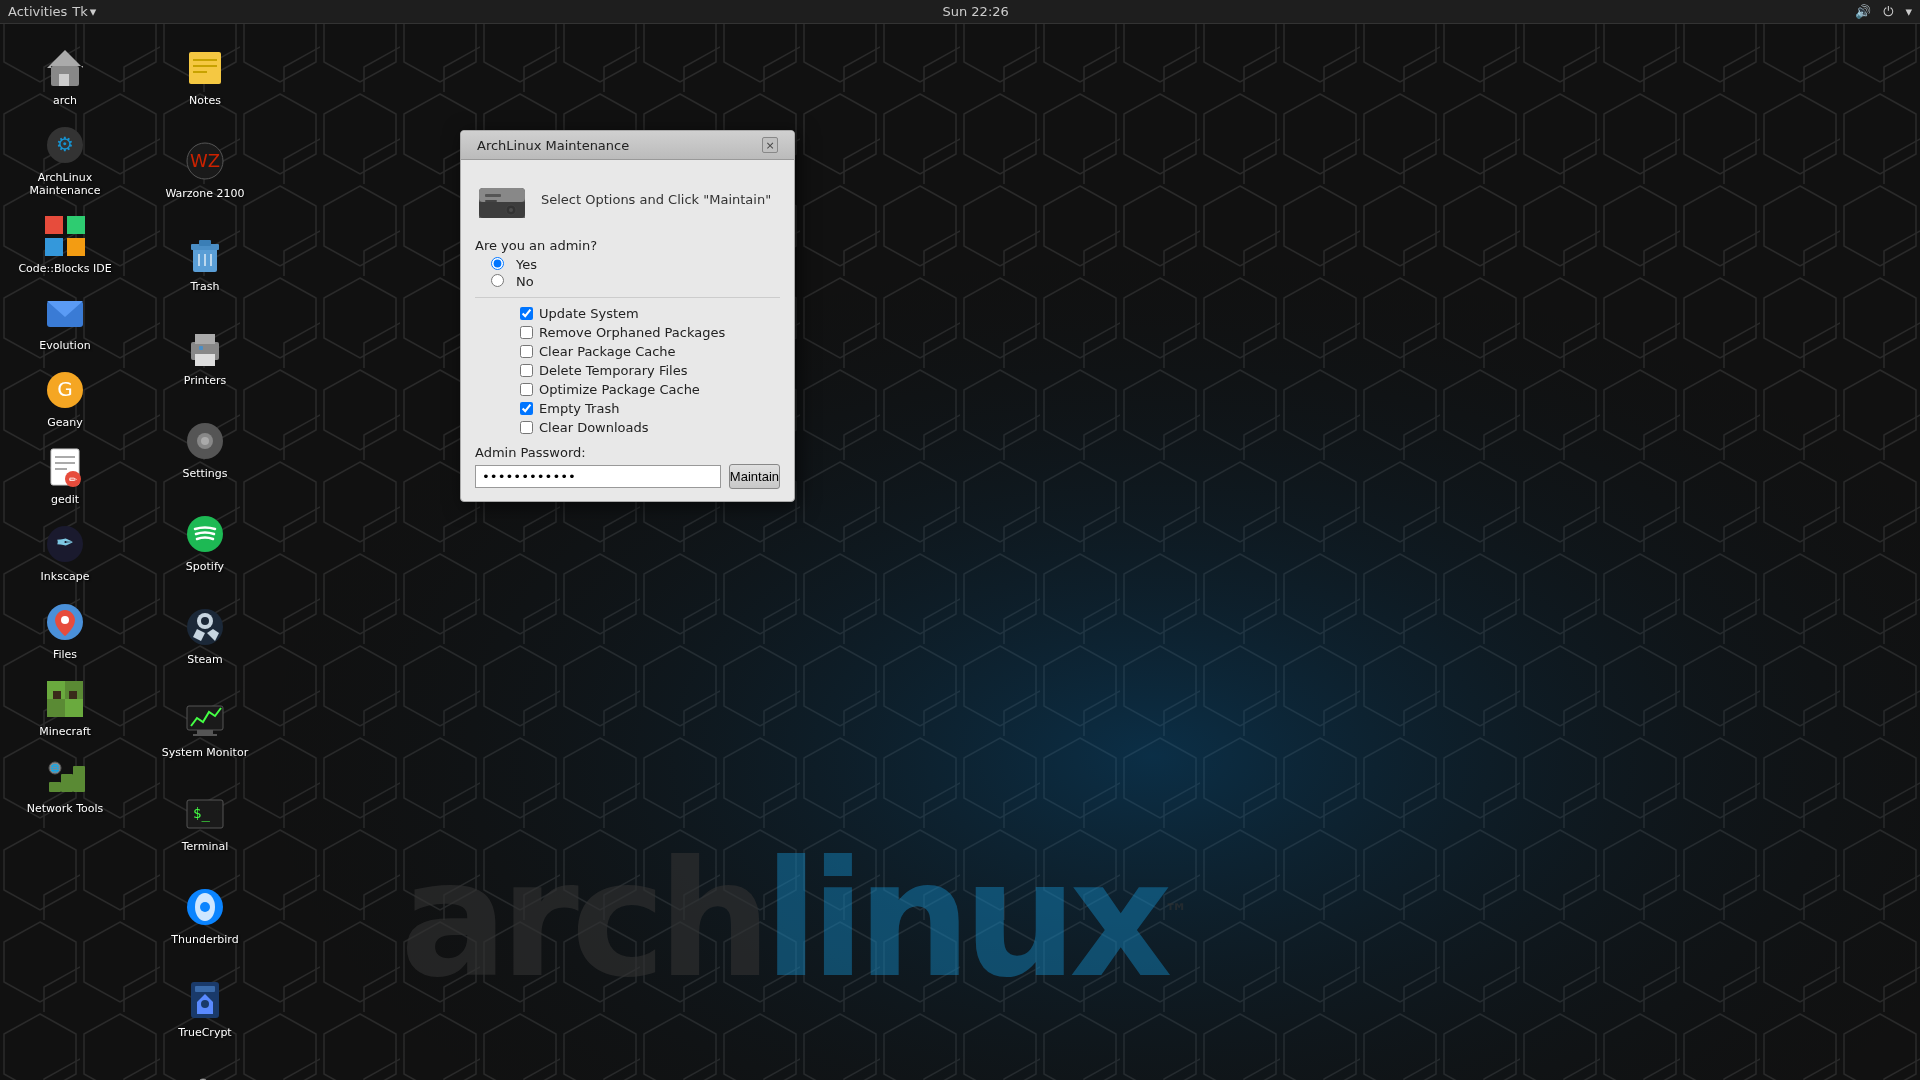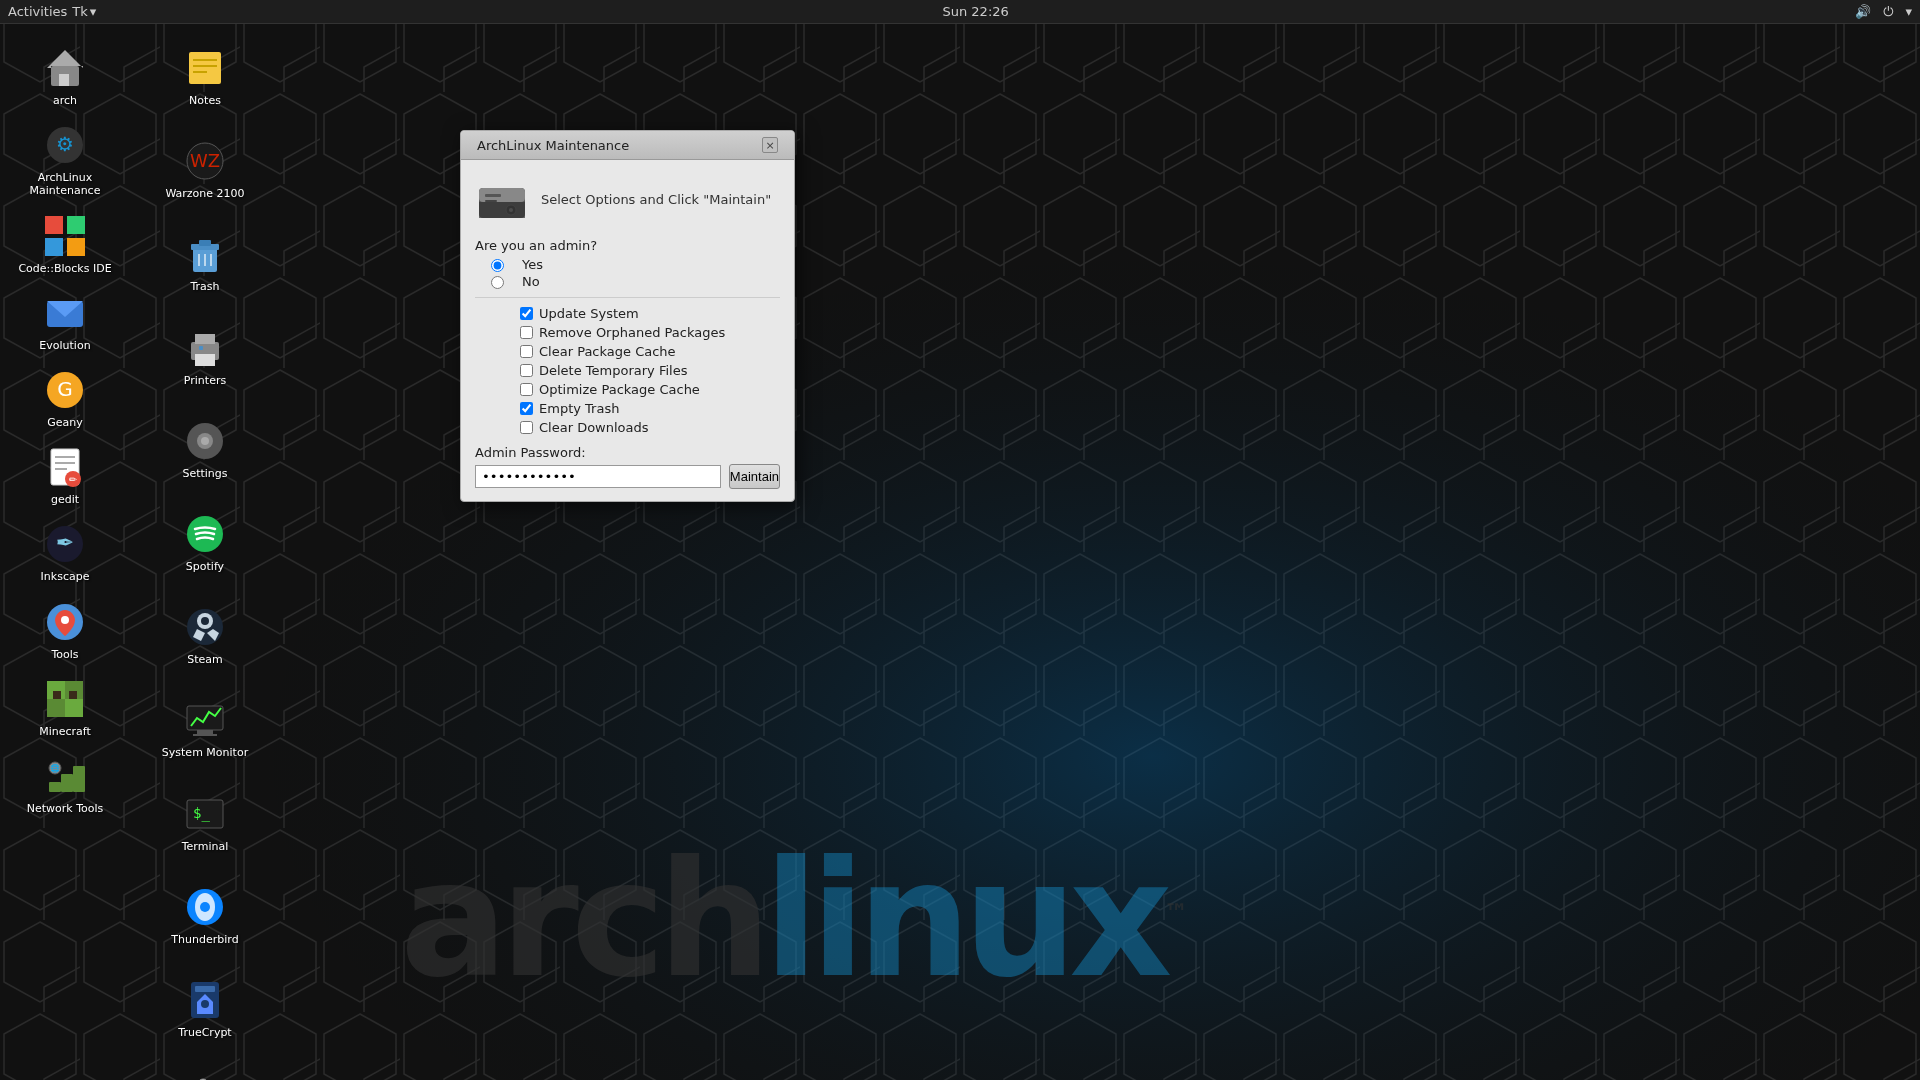--- a/index.html
+++ b/index.html
@@ -208,22 +208,22 @@
       color: #222;
       margin-bottom: 4px;
     }
 
     .radio-group {
       padding-left: 16px;
     }
 
     .radio-row {
       display: flex;
-      align-items: flex-end;
-      gap: 18px;
+      align-items: flex-start;
+      gap: 12px;
       margin-bottom: 2px;
     }
 
     .radio-row input[type="radio"] {
       cursor: pointer;
     }
 
     .radio-row label {
       font-size: 13px;
       color: #222;
@@ -443,21 +443,21 @@
     </div>
 
     <div class="desktop-icon">
       <div class="icon-img">
         <svg width="44" height="44" viewBox="0 0 44 44">
           <circle cx="22" cy="22" r="18" fill="#4a90d9"></circle>
           <path d="M22 10 C16 10 12 16 12 20 C12 28 22 36 22 36 C22 36 32 28 32 20 C32 16 28 10 22 10Z" fill="#e74c3c"></path>
           <circle cx="22" cy="20" r="4" fill="#fff"></circle>
         </svg>
       </div>
-      <span class="icon-label">Tools</span>
+      <span class="icon-label">Files</span>
     </div>
 
     <div class="desktop-icon">
       <div class="icon-img">
         <svg width="44" height="44" viewBox="0 0 44 44">
           <rect x="4" y="4" width="36" height="36" fill="#5a8a34"></rect>
           <rect x="4" y="4" width="18" height="18" fill="#6aaa3e"></rect>
           <rect x="22" y="22" width="18" height="18" fill="#6aaa3e"></rect>
           <rect x="10" y="14" width="8" height="8" fill="#3a2a1a"></rect>
           <rect x="26" y="14" width="8" height="8" fill="#3a2a1a"></rect>

